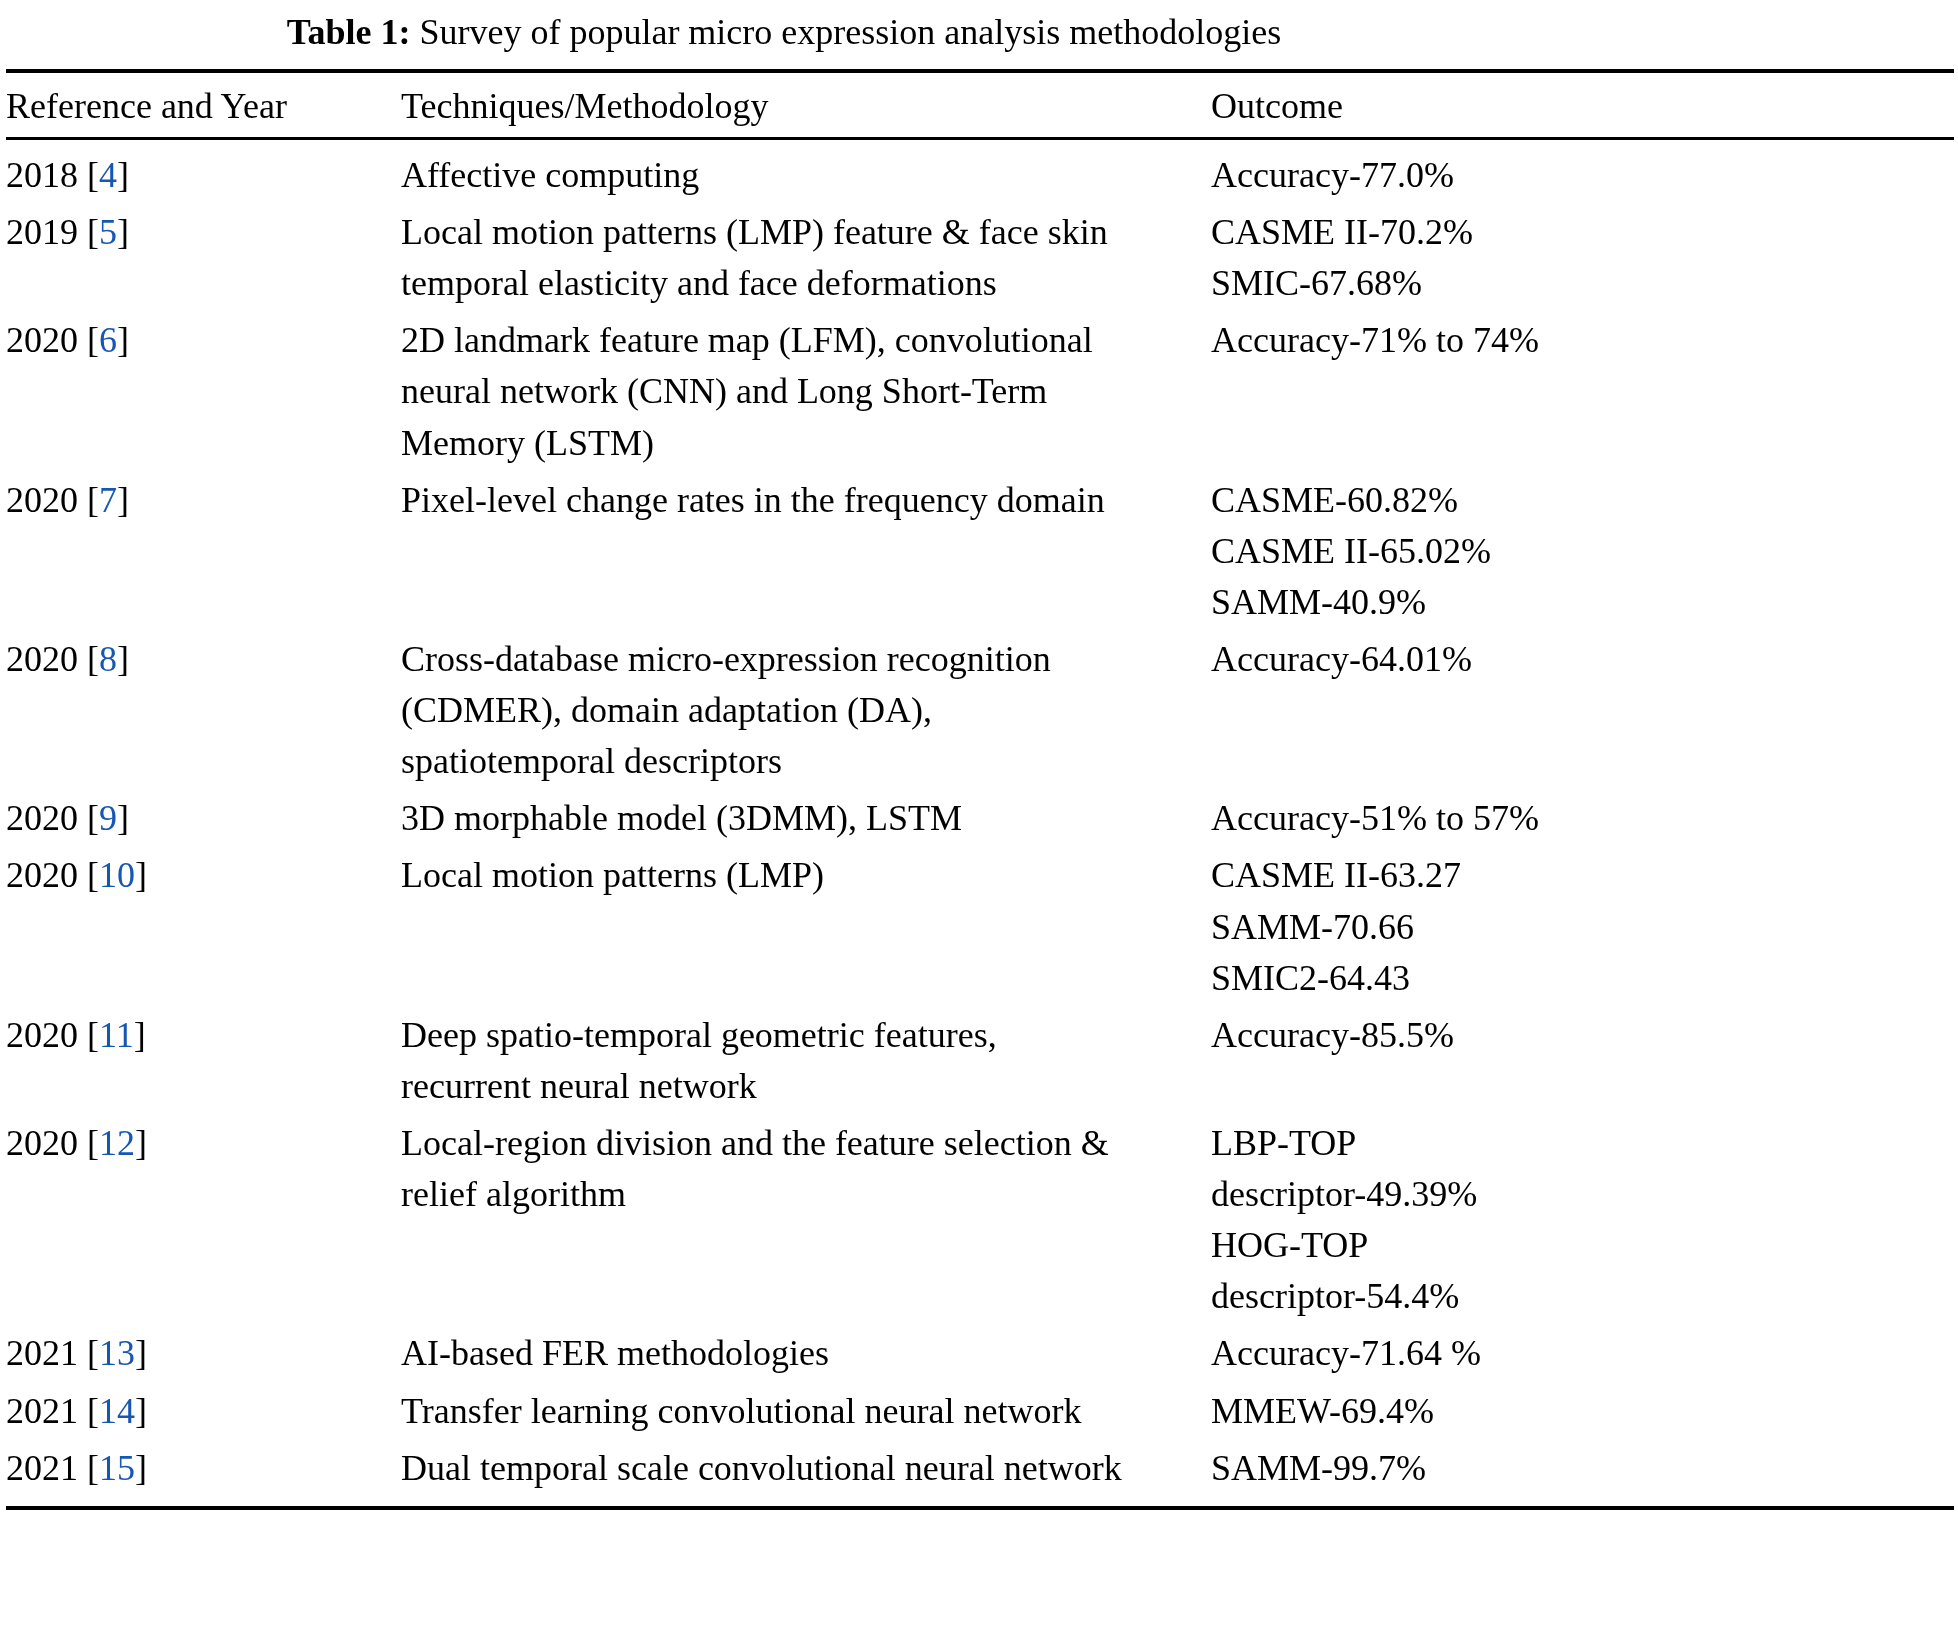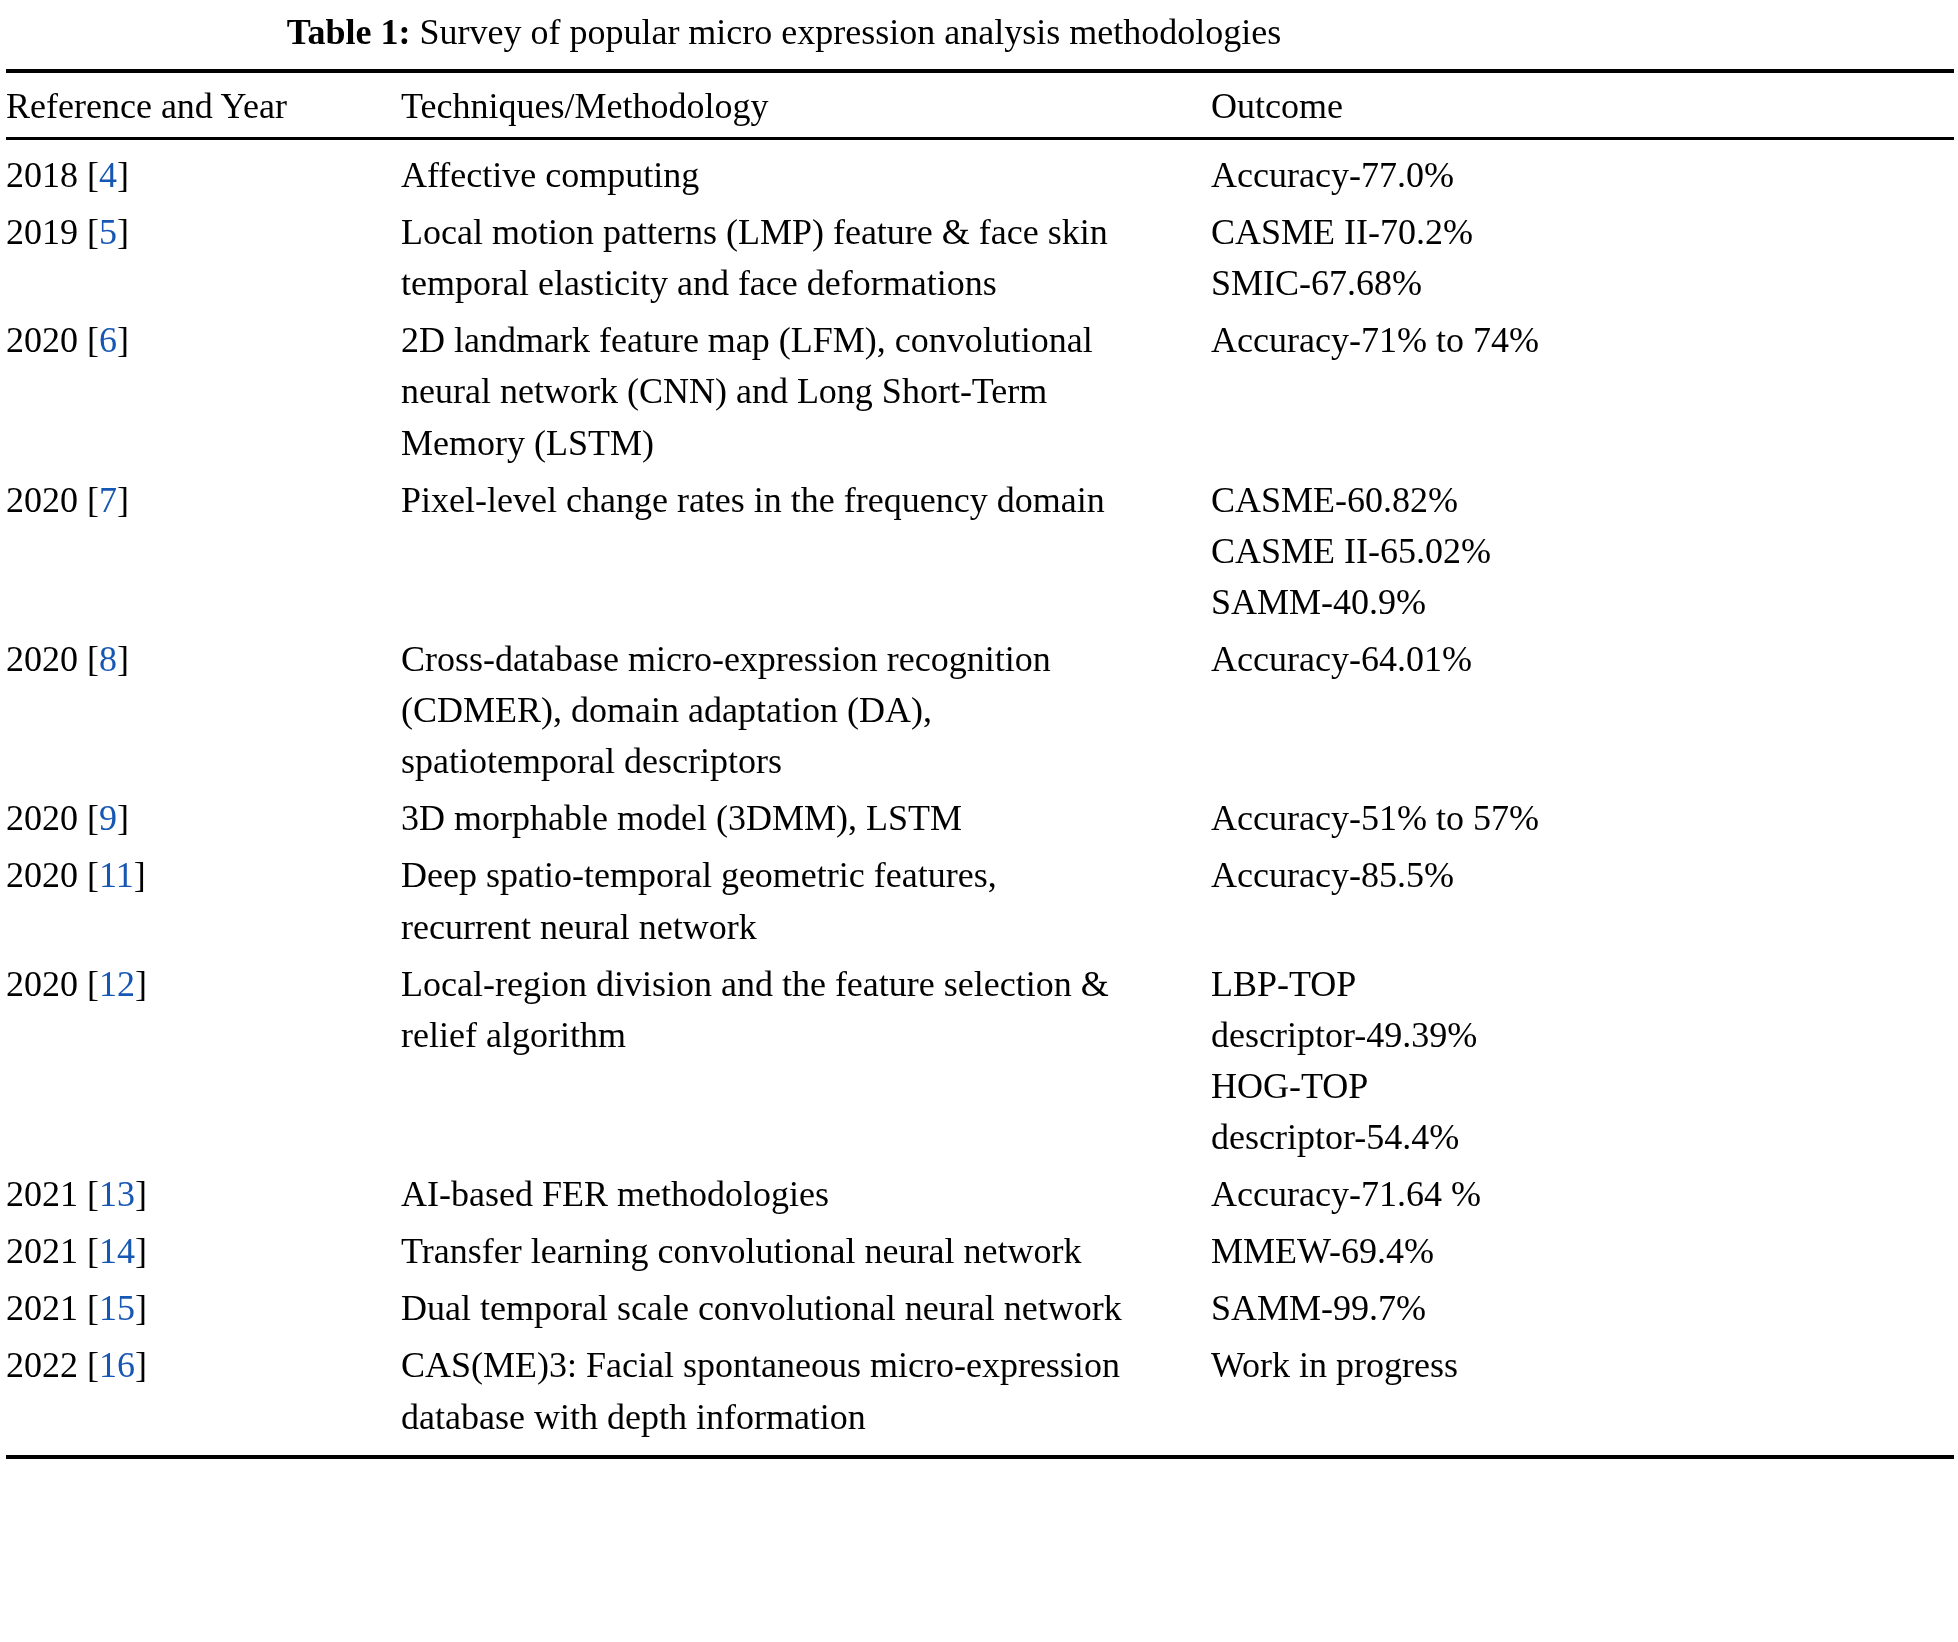--- a/index.html
+++ b/index.html
@@ -108,20 +108,27 @@
 (CDMER), domain adaptation (DA),
 spatiotemporal descriptors</td>
           <td>Accuracy-64.01%</td>
         </tr>
         <tr>
           <td class="ref-cell"><span>2020 [</span><a class="cite">9</a><span>]</span></td>
           <td>3D morphable model (3DMM), LSTM</td>
           <td>Accuracy-51% to 57%</td>
         </tr>
         <tr>
+          <td class="ref-cell"><span>2020 [</span><a class="cite">10</a><span>]</span></td>
+          <td>Local motion patterns (LMP)</td>
+          <td>CASME II-63.27
+SAMM-70.66
+SMIC2-64.43</td>
+        </tr>
+        <tr>
           <td class="ref-cell"><span>2020 [</span><a class="cite">11</a><span>]</span></td>
           <td>Deep spatio-temporal geometric features,
 recurrent neural network</td>
           <td>Accuracy-85.5%</td>
         </tr>
         <tr>
           <td class="ref-cell"><span>2020 [</span><a class="cite">12</a><span>]</span></td>
           <td>Local-region division and the feature selection &amp;
 relief algorithm</td>
           <td>LBP-TOP
@@ -137,21 +144,15 @@
         <tr>
           <td class="ref-cell"><span>2021 [</span><a class="cite">14</a><span>]</span></td>
           <td>Transfer learning convolutional neural network</td>
           <td>MMEW-69.4%</td>
         </tr>
         <tr>
           <td class="ref-cell"><span>2021 [</span><a class="cite">15</a><span>]</span></td>
           <td>Dual temporal scale convolutional neural network</td>
           <td>SAMM-99.7%</td>
         </tr>
-        <tr>
-          <td class="ref-cell"><span>2022 [</span><a class="cite">16</a><span>]</span></td>
-          <td>CAS(ME)3: Facial spontaneous micro-expression
-database with depth information</td>
-          <td>Work in progress</td>
-        </tr>
       </tbody>
   </table>
 </div>
 
 </body></html>

